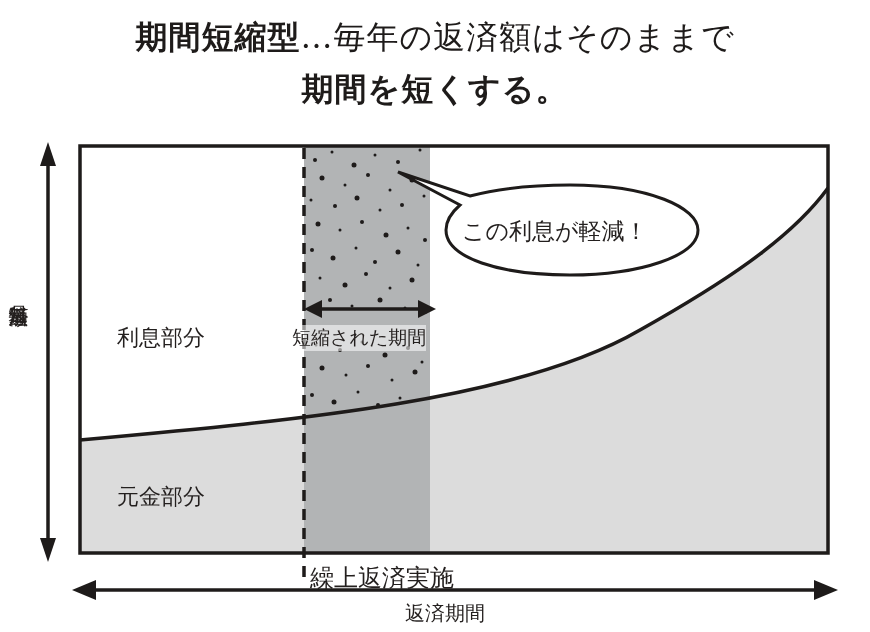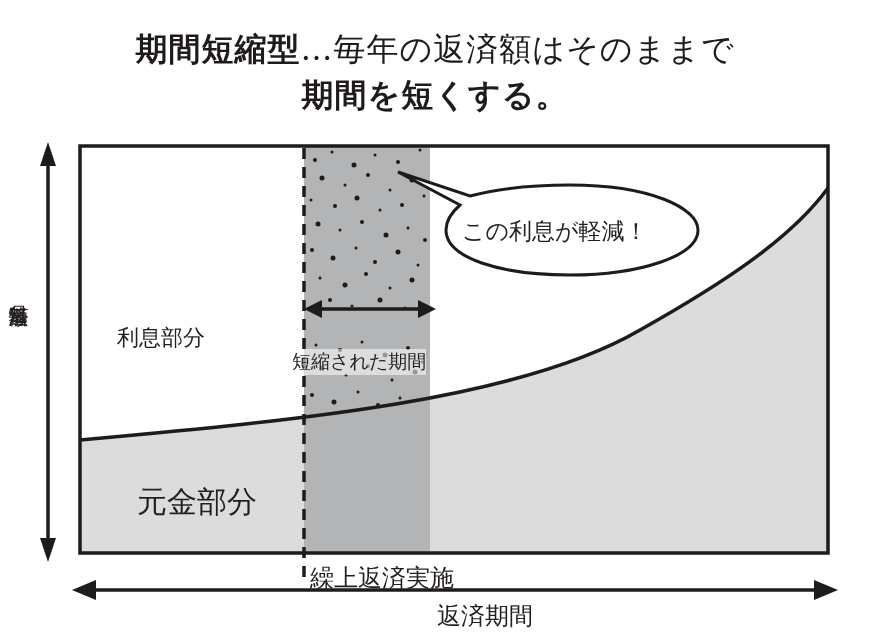--- a/index.html
+++ b/index.html
@@ -1,22 +1,22 @@
 <!DOCTYPE html>
 <html><head>
 <meta charset="utf-8">
 <style>
   html, body { margin: 0; padding: 0; background: #ffffff; }
   body { width: 870px; height: 632px; position: relative; overflow: hidden;
          font-family: "DejaVu Sans", sans-serif; color: #231f1e; }
   .title { position: absolute; left: 0; width: 870px; text-align: center;
            font-size: 32px; font-weight: bold; letter-spacing: 1px; color: #1e1b1a;
            font-family: "DejaVu Sans", sans-serif; }
-  .title1 { top: 28px; box-sizing: border-box; }
-  .title2 { top: 74px; }
+  .title1 { top: 16px; box-sizing: border-box; }
+  .title2 { top: 68px; }
   .title .light { font-weight: normal; font-family: "DejaVu Serif", serif; }
   svg { position: absolute; left: 0; top: 0; }
   .lbl { position: absolute; font-size: 20px; color: #231f1e; white-space: nowrap; }
   .vlabel { position: absolute; left: 8px; top: 290px; width: 22px; font-size: 20px;
             line-height: 23px; text-align: center; writing-mode: vertical-rl;
             text-orientation: upright; letter-spacing: 0; }
 </style>
 </head>
 <body>
 
@@ -103,17 +103,17 @@
 
   <line x1="92" y1="590" x2="820" y2="590" stroke="#1e1b1a" stroke-width="3.5"></line>
   <polygon points="72,590 96,580 96,600" fill="#1e1b1a"></polygon>
   <polygon points="838,590 814,580 814,600" fill="#1e1b1a"></polygon>
 
   <path d="M398,172 L470,196 C500,188 540,185 570,185 C650,185 698,208 698,230 C698,256 640,275 570,275 C500,275 446,258 446,230 C446,220 452,212 460,205 Z" fill="#ffffff" stroke="#1e1b1a" stroke-width="3"></path>
 </svg>
 
 <div class="lbl" style="left:462px;top:216px;font-size:23px;">この利息が軽減！</div>
 <div class="lbl" style="left:117px;top:323px;font-size:22px;">利息部分</div>
-<div class="lbl" style="left:117px;top:482px;font-size:30px;margin-left:20px;">元金部分</div>
-<div class="lbl" style="left:292px;top:325px;font-size:19px;background:rgba(255,255,255,0.55);margin-top:24px;">短縮された期間</div>
+<div class="lbl" style="left:117px;top:482px;font-size:22px;">元金部分</div>
+<div class="lbl" style="left:292px;top:325px;font-size:19px;background:rgba(255,255,255,0.55);">短縮された期間</div>
 <div class="lbl" style="left:310px;top:562px;font-size:24px;">繰上返済実施</div>
-<div class="lbl" style="left:405px;top:600px;font-size:24px;margin-left:32px;">返済期間</div>
+<div class="lbl" style="left:405px;top:600px;font-size:20px;">返済期間</div>
 <div class="vlabel">毎月返済額</div>
 
 </body></html>

